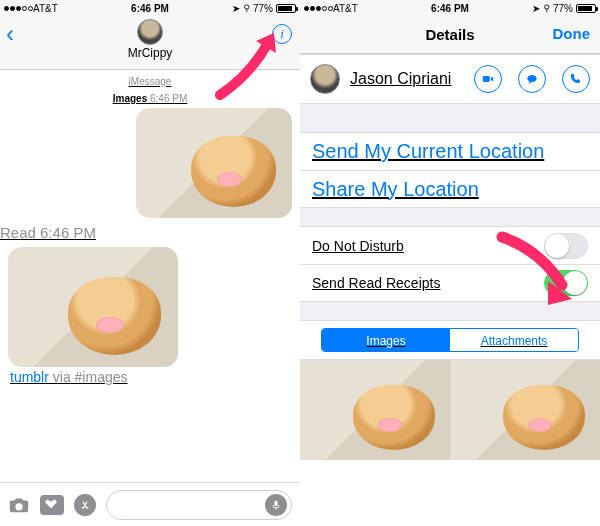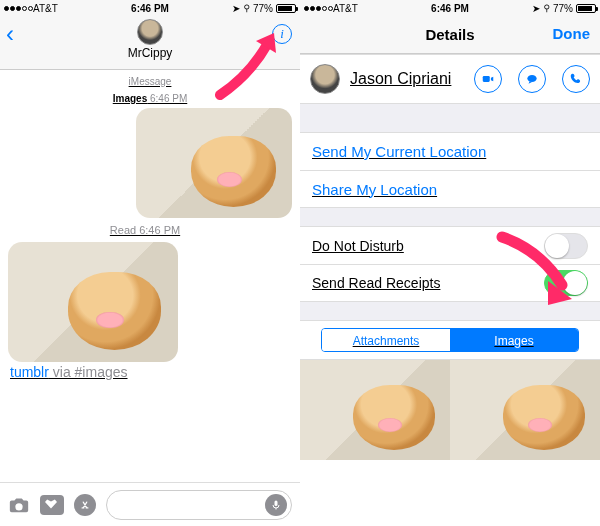--- a/index.html
+++ b/index.html
@@ -22,21 +22,21 @@
   .title { position: absolute; top: 30px; left: 50%; transform: translateX(-50%); font-size: 12px; color: #000; }
   .info { position: absolute; right: 8px; top: 8px; width: 20px; height: 20px; border: 1.5px solid #007aff; border-radius: 50%; color: #007aff; font-size: 13px; font-style: italic; font-family: Georgia, serif; text-align: center; line-height: 18px; }
   .body { flex: 1; background: #fff; overflow: hidden; display: flex; flex-direction: column; position: relative; text-decoration: underline; }
   .daylabel { text-align: center; font-size: 10px; color: #8e8e93; margin-top: 6px; }
   .daylabel b { color: #000; font-weight: 600; }
   .bubble { border-radius: 14px; overflow: hidden; margin: 4px 8px; position: relative; }
   .kitten { background: linear-gradient(135deg,#e7e1d4 0 50%,#d9d2c2 50% 100%); position:relative; }
   .kitten::before { content:""; position:absolute; left:35%; top:25%; width:55%; height:65%; background: radial-gradient(ellipse at 40% 30%, #f4cd92 0 35%, #e0a860 45% 60%, #c88840 70%); border-radius: 45% 45% 50% 50%; }
   .kitten::after { content:""; position:absolute; left:52%; top:58%; width:16%; height:14%; background: radial-gradient(ellipse,#ffb0b8 0 60%,#d06a70 100%); border-radius:50%; }
   .sent { align-self: flex-end; width: 156px; height: 110px; }
-  .readlabel { font-size: 11px; color: #8e8e93; text-align: center; margin-right: 10px; margin-top: 2px; }
+  .readlabel { font-size: 15px; color: #8e8e93; text-align: left; margin-right: 10px; margin-top: 2px; }
   .recvwrap { align-self: flex-start; margin: 6px 8px 0 8px; }
   .recv { width: 170px; height: 120px; border-radius: 14px; overflow:hidden; }
   .via { font-size: 14px; margin: 2px 0 0 10px; }
   .via a { color: #007aff; text-decoration: none; }
   .via span { color: #8e8e93; }
   .compose { height: 44px; background: #fff; border-top: 1px solid #ddd; display: flex; align-items: center; gap: 10px; padding: 0 8px; }
   .cicon { color: #8e8e93; }
   .cicon svg { width:22px; height:22px; display:block; }
   .heart { width:24px;height:20px;background:#8e8e93;border-radius:4px;position:relative;}
   .heart::before{content:"";position:absolute;left:5px;top:4px;width:12px;height:10px;background:#fff;clip-path: polygon(50% 100%, 0 35%, 18% 10%, 50% 30%, 82% 10%, 100% 35%);}
@@ -50,21 +50,21 @@
   .nav2 { height: 38px; }
   .navtitle { font-weight: 600; font-size: 15px; }
   .done { position: absolute; right: 10px; top: 9px; color: #007aff; font-size: 15px; font-weight: 600; }
   .contactrow { height: 50px; background: #fff; border-top: 1px solid #ddd; border-bottom: 1px solid #ddd; display: flex; align-items: center; padding: 0 10px; gap: 10px; }
   .cav { width: 30px; height: 30px; border-radius: 50%; background: radial-gradient(circle at 50% 35%, #c9b79a 0 40%, #444 60%); border: 1px solid #888; }
   .cname { flex: 1; font-size: 16px; }
   .ciconbtn { width: 28px; height: 28px; border-radius: 50%; border: 1.2px solid #007aff; display:flex;align-items:center;justify-content:center; color:#007aff; margin-left:6px;}
   .ciconbtn svg { width:14px;height:14px; }
   .gap { height: 28px; background: #efeff4; }
   .gap.s { height: 18px; }
-  .linkrow { height: 38px; background: #fff; border-top: 1px solid #ddd; display: flex; align-items: center; padding: 0 12px; color: #007aff; font-size: 15px; }
+  .linkrow { height: 38px; background: #fff; border-top: 1px solid #ddd; display: flex; align-items: center; padding: 0 12px; color: #007aff; font-size: 20px; }
   .linkrow.last { border-bottom: 1px solid #ddd; }
   .togrow { height: 38px; background: #fff; border-top: 1px solid #ddd; display: flex; align-items: center; padding: 8px 12px; font-size: 14px; color: #000; }
   .togrow.last { border-bottom: 1px solid #ddd; }
   .toggle { margin-left: auto; width: 44px; height: 26px; border-radius: 13px; background: #e5e5ea; position: relative; border:1px solid #ddd;}
   .toggle .knob { position: absolute; top: 0; left: 0; width: 24px; height: 24px; background: #fff; border-radius: 50%; box-shadow: 0 1px 2px rgba(0,0,0,0.3); }
   .toggle.on { background: #4cd964; border-color:#4cd964;}
   .toggle.on .knob { left: auto; right: 0; }
   .seg { height: 40px; background: #fff; border-top:1px solid #ddd; border-bottom:1px solid #ddd; display:flex; align-items:center; justify-content:center; }
   .segctrl { display:flex; border:1px solid #007aff; border-radius:4px; overflow:hidden; height:24px; }
   .segbtn { width:128px; text-align:center; font-size:12px; line-height:24px; color:#007aff; background:#fff; }
@@ -217,22 +217,22 @@
         <span>Send Read Receipts</span>
         <div class="toggle on">
             <div class="knob"></div>
           </div>
       </div>
 
       <div class="gap s"></div>
 
       <div class="seg">
         <div class="segctrl">
+          <div class="segbtn active">Images</div>
           <div class="segbtn">Attachments</div>
-          <div class="segbtn active">Images</div>
         </div>
       </div>
 
       <div class="thumbs">
         <div class="thumb kitten"></div>
         <div class="thumb kitten"></div>
       </div>
     </div>
 
     <svg class="arrow" style="left:190px; top:225px; width:100px; height:90px;" viewBox="0 0 100 90">

